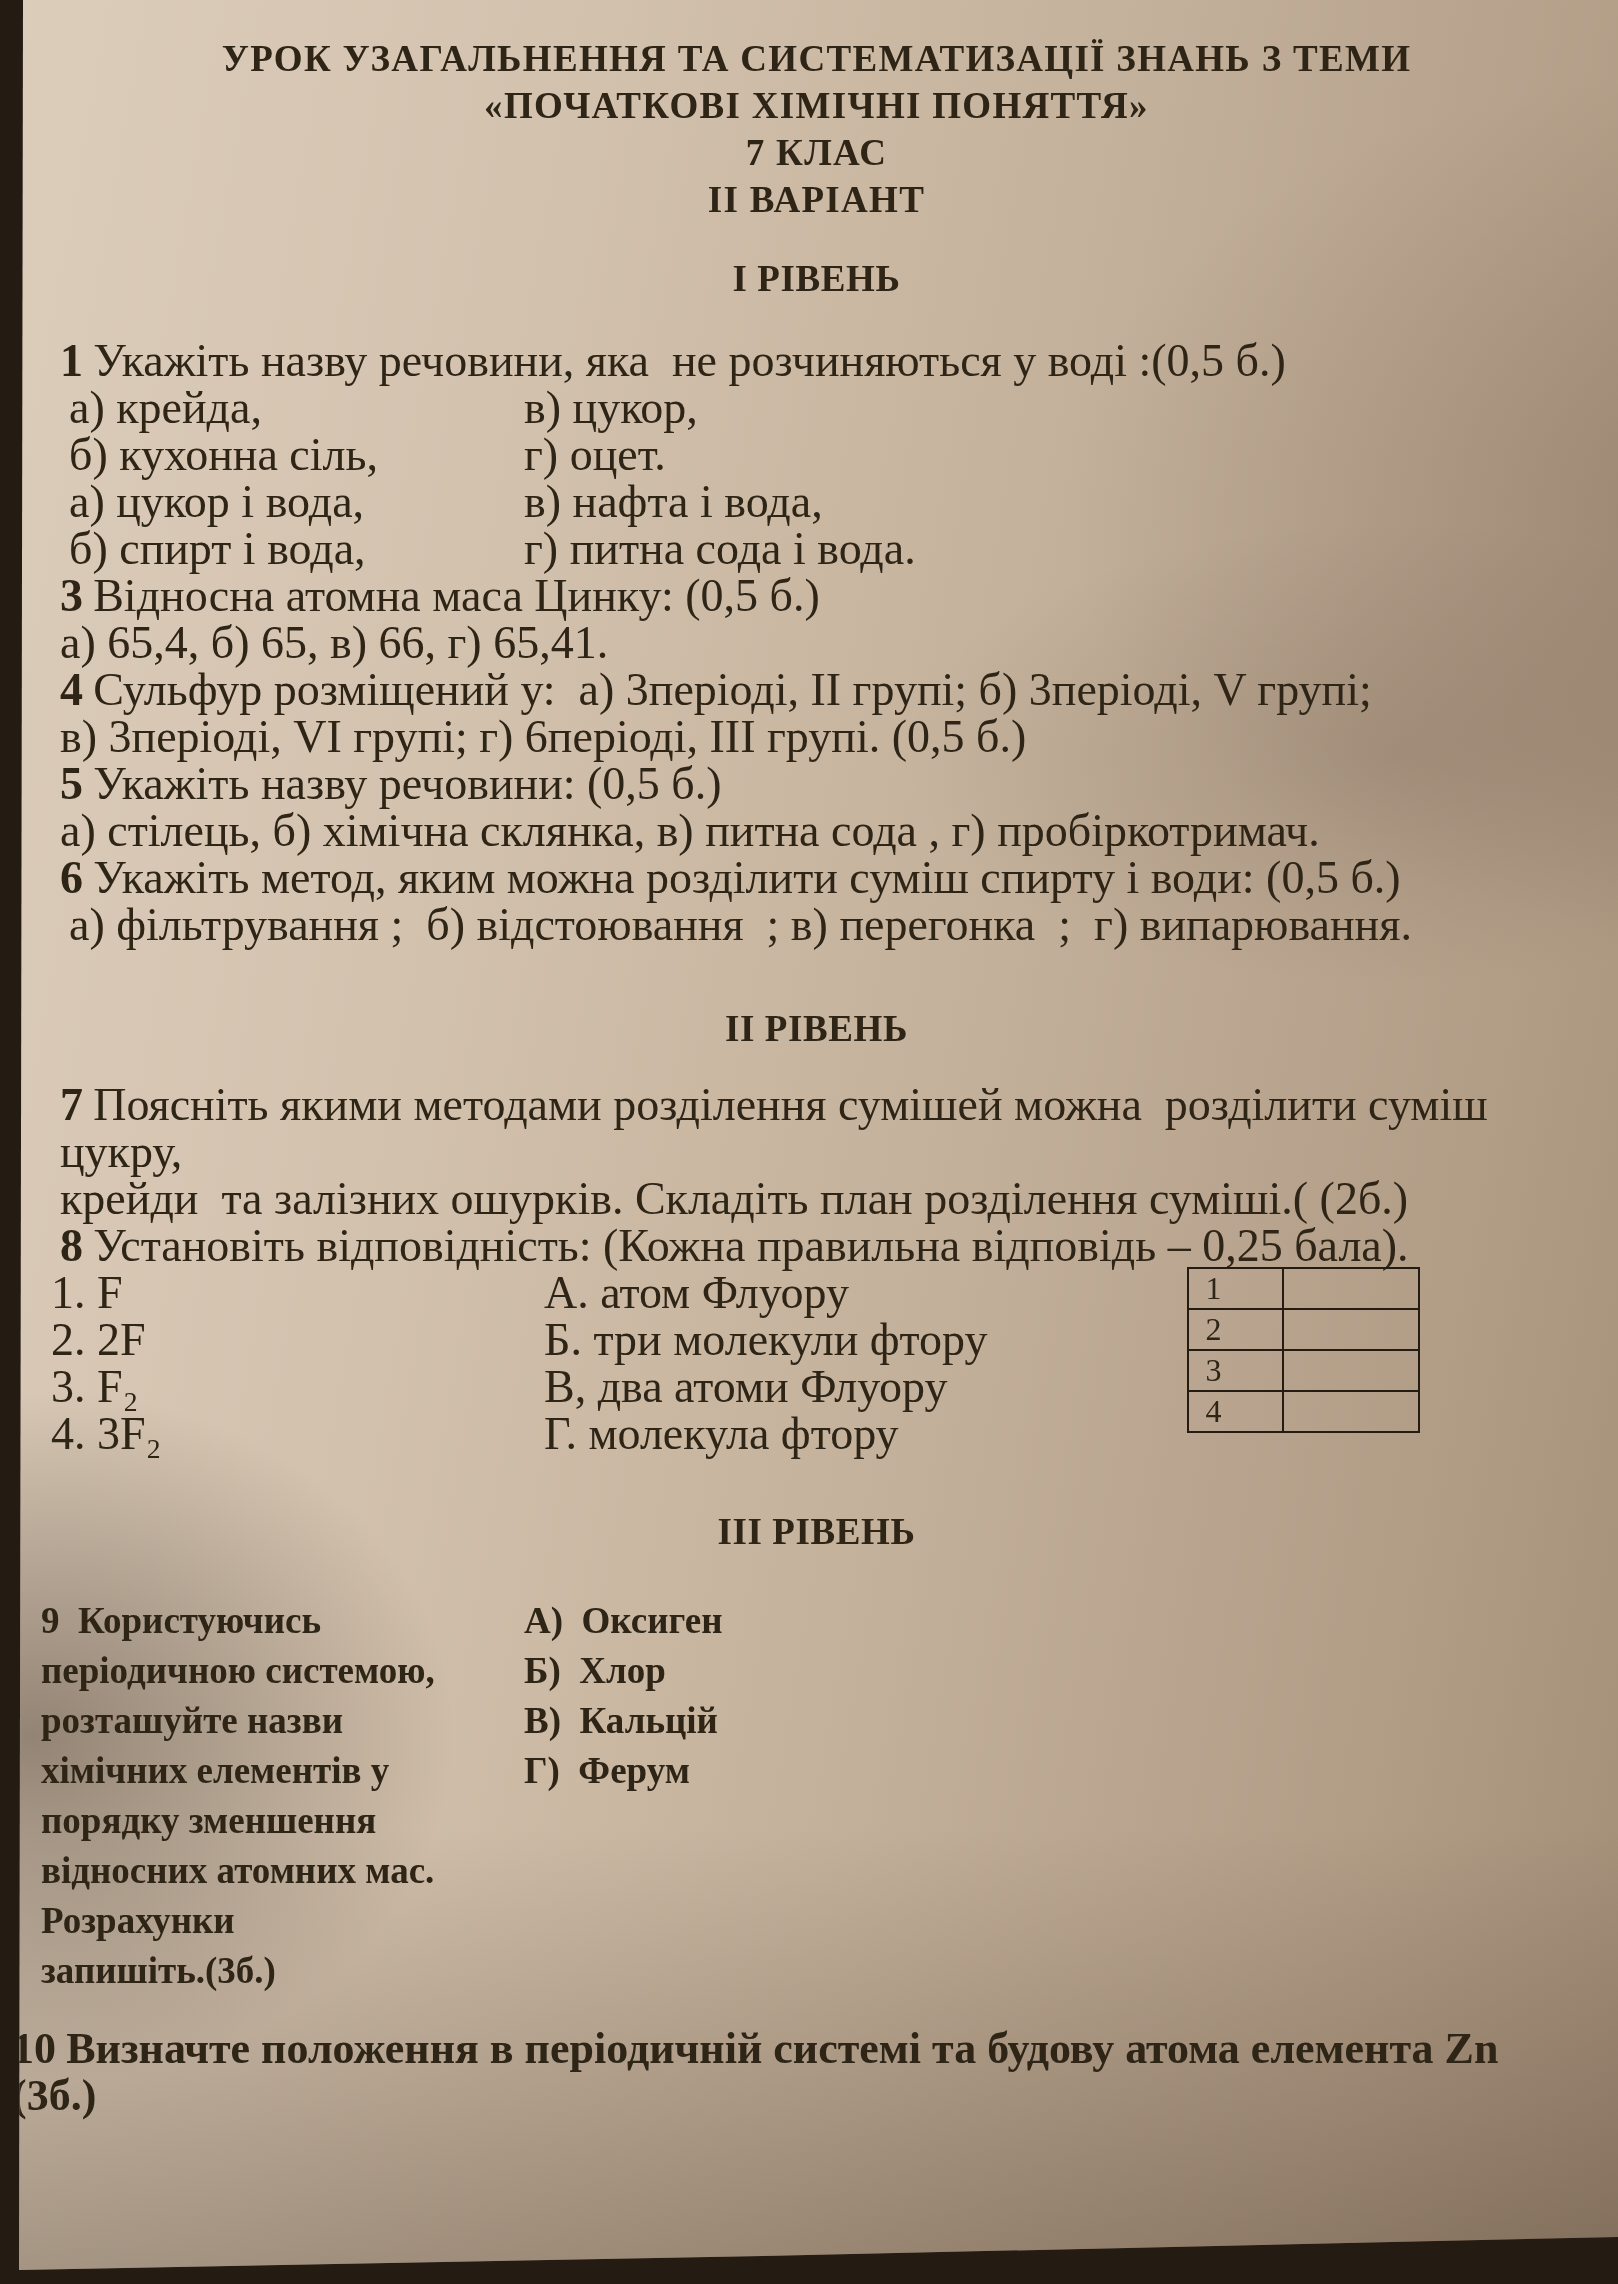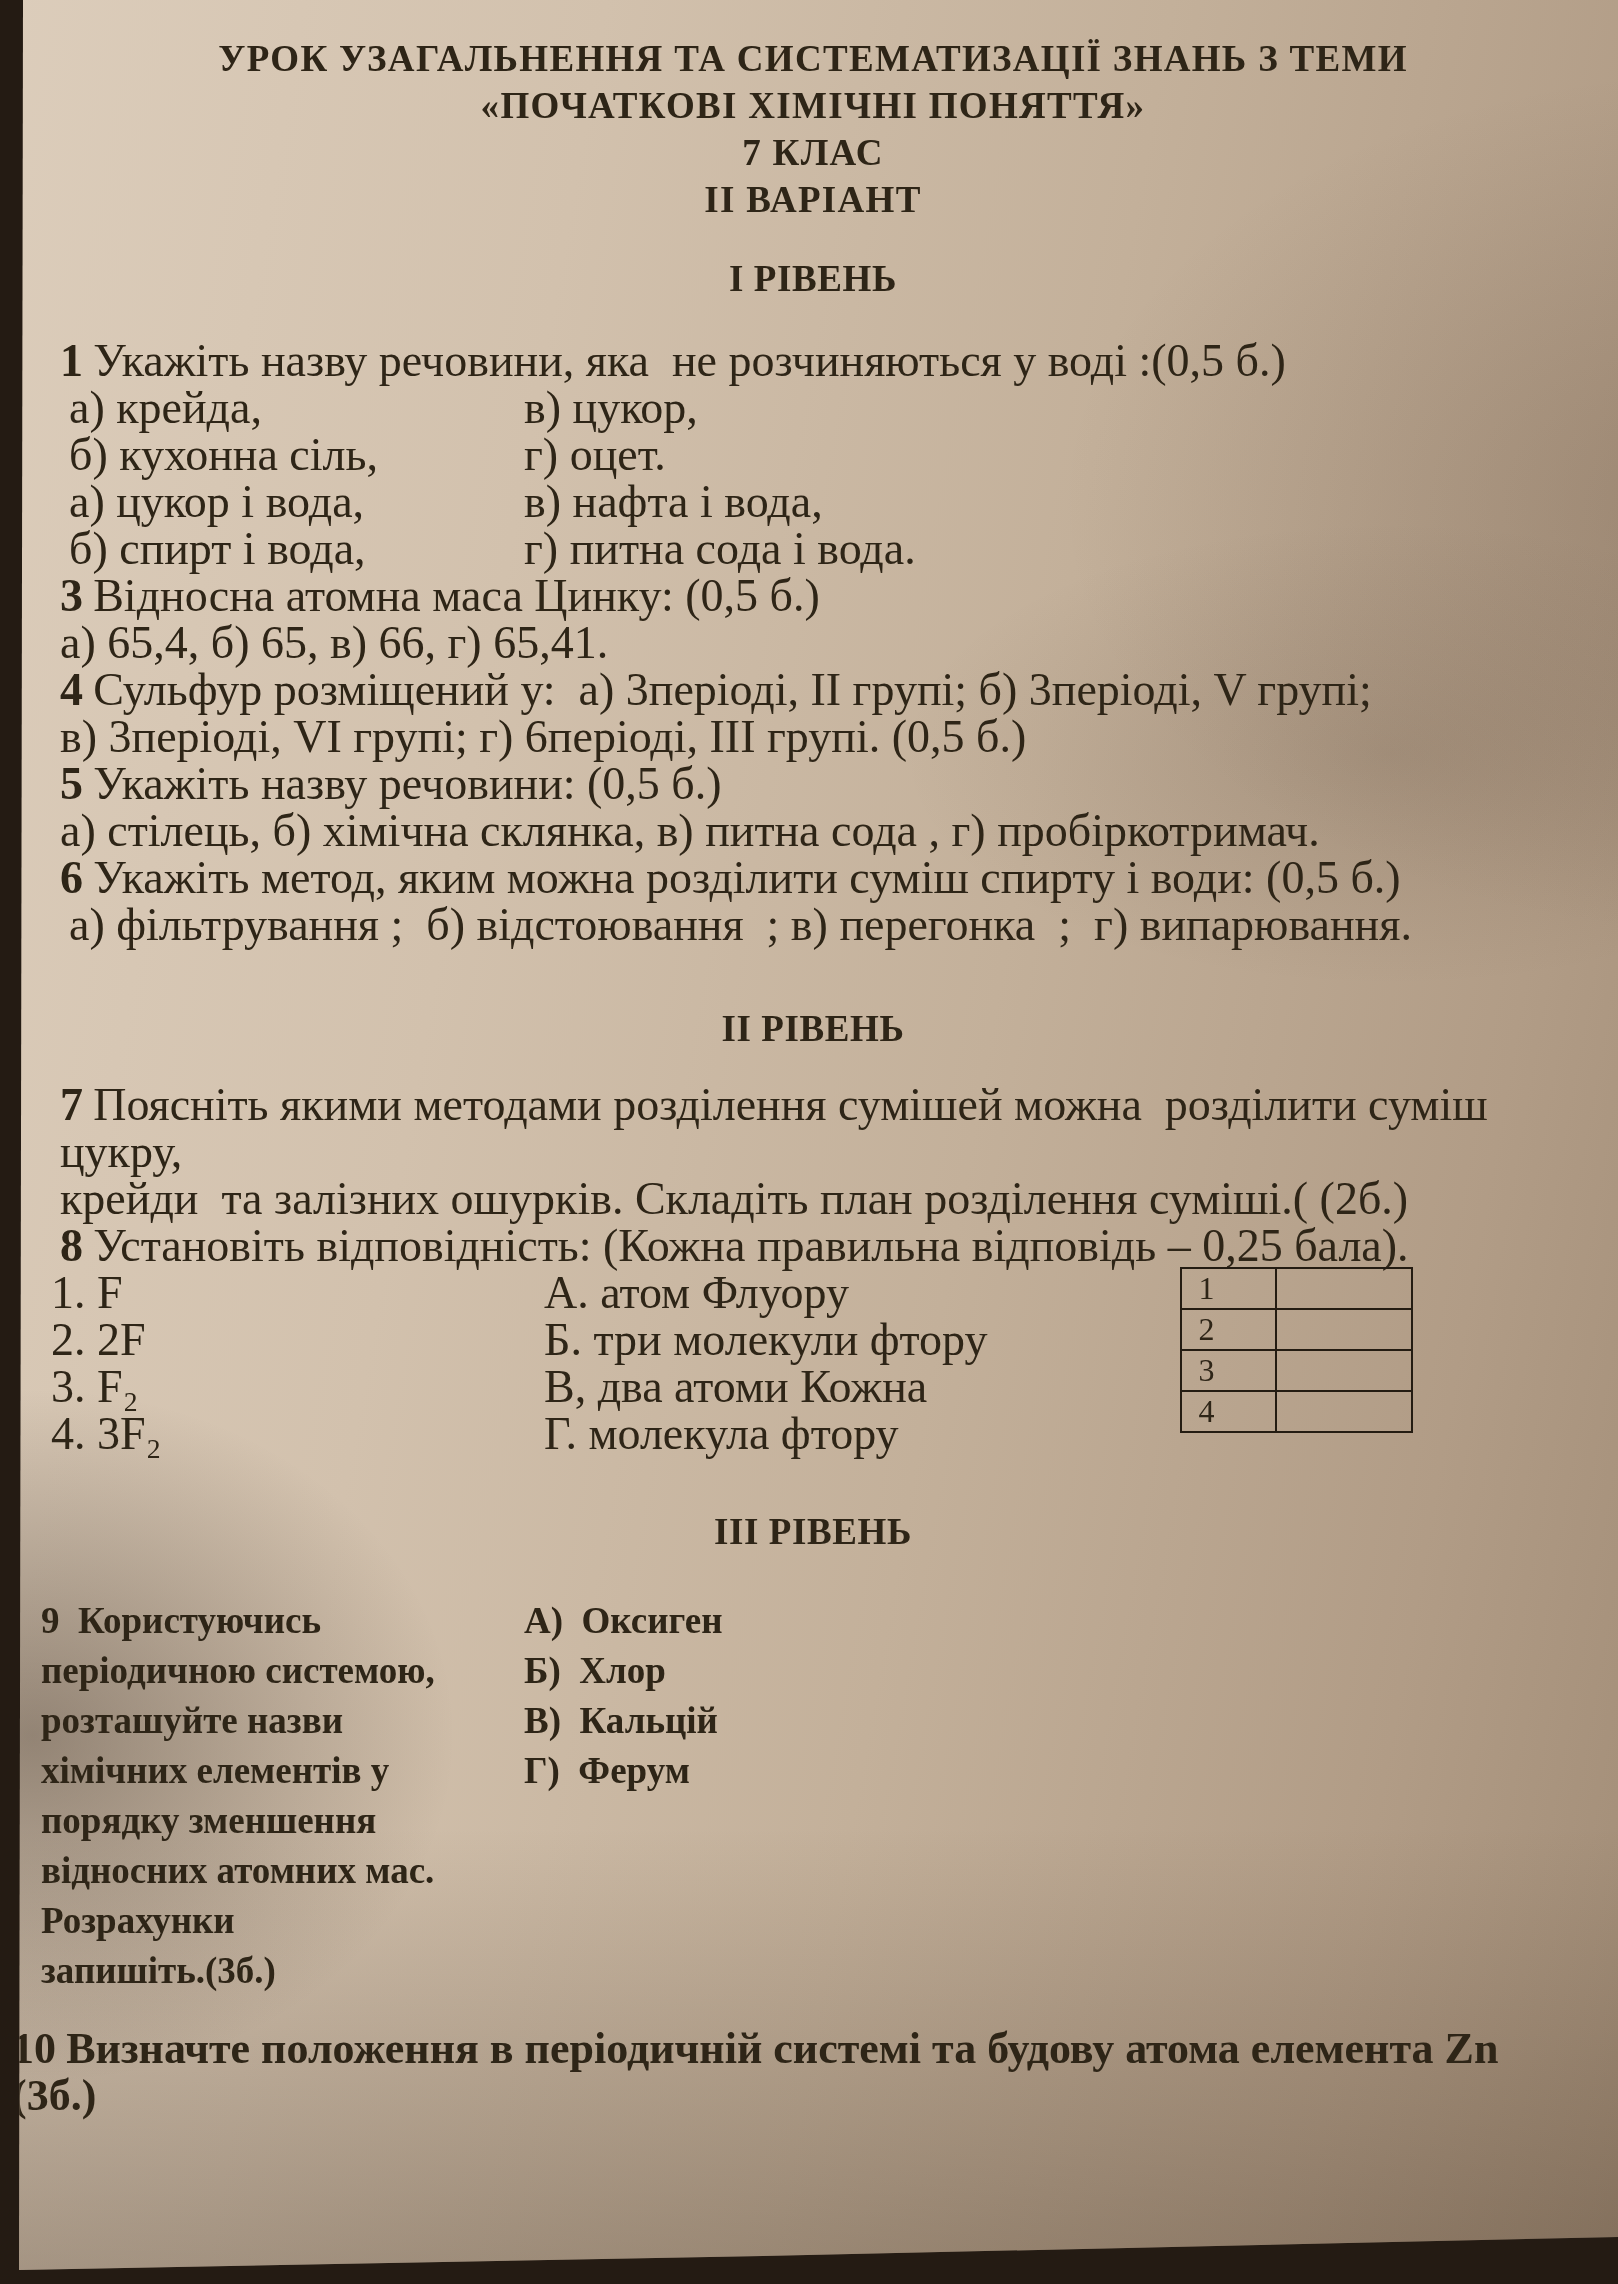--- a/index.html
+++ b/index.html
@@ -14,21 +14,21 @@
     position:absolute;inset:0;
     clip-path:polygon(23px 0px, 1618px 0px, 1618px 2237px, 763px 2256px, 19px 2270px);
     background:
       radial-gradient(ellipse 604px 496px at 2% 76%, rgba(45,32,22,0.40), rgba(45,32,22,0) 70%),
       radial-gradient(ellipse 699px 331px at 86% 33%, rgba(70,52,38,0.16), rgba(70,52,38,0) 70%),
       radial-gradient(ellipse 954px 604px at 108% 22%, rgba(80,60,45,0.22), rgba(80,60,45,0) 72%),
       linear-gradient(to bottom, rgba(0,0,0,0) 80%, rgba(58,42,28,0.32) 100%),
       linear-gradient(100deg, #dccdbb 0%, #d2c1ad 30%, #c3b09a 58%, #b19c86 84%, #a28d77 100%);
     color:#2e2517;
   }
-  .content{position:absolute;left:60px;top:35px;right:52px;}
+  .content{position:absolute;left:60px;top:35px;right:45px;}
   .hline{text-align:center;font-weight:bold;font-size:37px;line-height:47px;letter-spacing:1.3px;white-space:pre-wrap;}
   .heading{text-align:center;font-weight:bold;font-size:37px;line-height:47px;letter-spacing:0.6px;white-space:pre-wrap;}
   .h-l1{margin-top:32px;}
   .h-l2{margin-top:57px;}
   .h-l3{margin-top:51px;}
   .h-l4{margin-top:83px;}
   .sec{margin-top:35px;}
   .sec2{margin-top:29px;}
   .line{font-size:46px;line-height:47px;white-space:pre-wrap;}
   .qnum{font-weight:bold;padding-right:10.2px;}
@@ -93,21 +93,21 @@
         <div class="match">
           <div class="match-left">
             <div class="line">1. F</div>
             <div class="line">2. 2F</div>
             <div class="line">3. F₂</div>
             <div class="line">4. 3F₂</div>
           </div>
           <div class="match-mid">
             <div class="line">А. атом Флуору</div>
             <div class="line">Б. три молекули фтору</div>
-            <div class="line">В, два атоми Кожна</div>
+            <div class="line">В, два атоми Флуору</div>
             <div class="line">Г. молекула фтору</div>
           </div>
           <table class="ans-table">
             <tbody>
               <tr>
                   <td class="numcell">1</td>
                   <td class="blankcell"></td>
                 </tr>
               <tr>
                   <td class="numcell">2</td>

